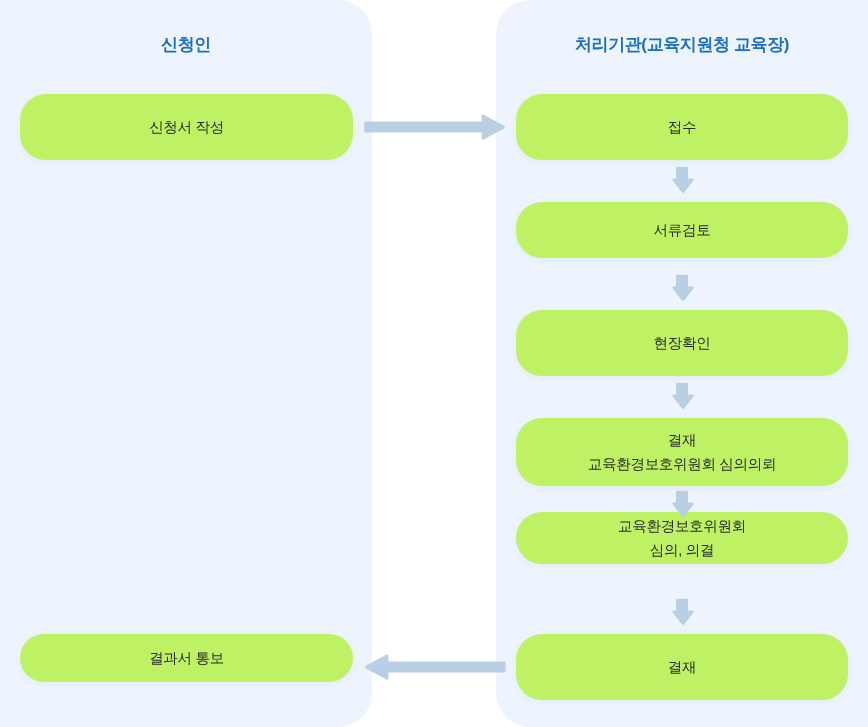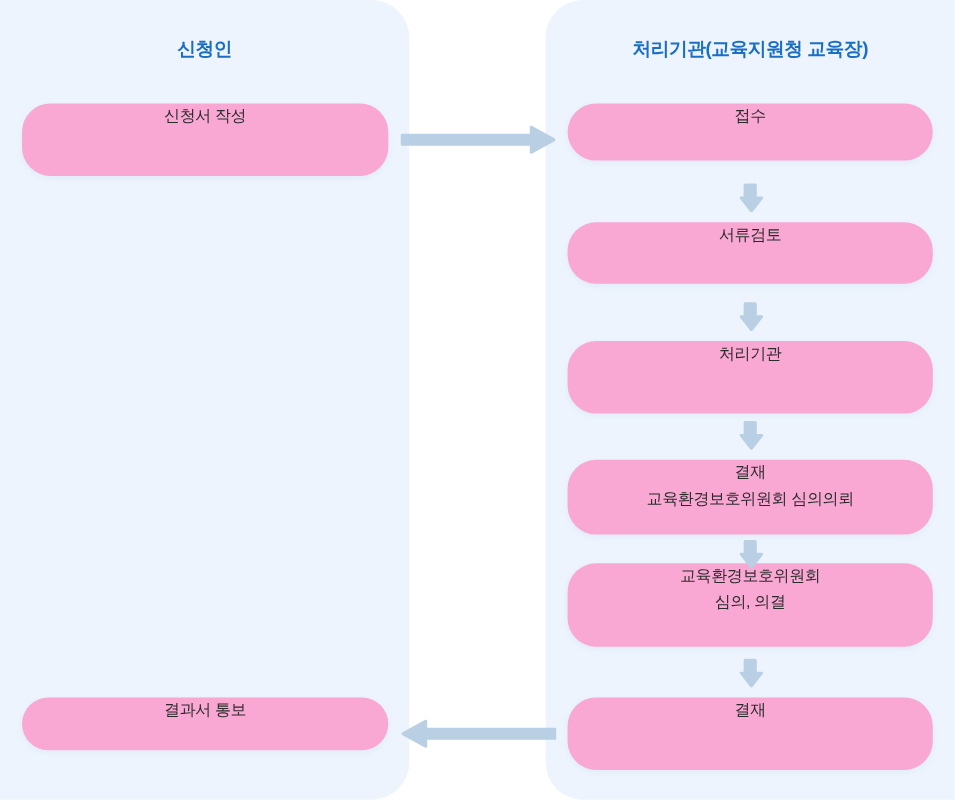--- a/index.html
+++ b/index.html
@@ -49,25 +49,25 @@
     font-weight: bold;
     color: #1a6ec4;
     letter-spacing: -0.4px;
     line-height: 28px;
     white-space: nowrap;
   }
 
   
   .step-box {
     position: absolute;
-    background: #f9a8d4;
+    background: #bef264;
     border-radius: 26px;
     box-shadow: 0 2px 6px rgba(120, 160, 205, 0.10);
     display: flex;
-    align-items: flex-start;
+    align-items: center;
     justify-content: center;
     box-sizing: border-box;
   }
   .step-label {
     font-size: 14.5px;
     color: #2b2b2b;
     text-align: center;
     line-height: 24px;
     letter-spacing: -0.3px;
     white-space: pre-line;
@@ -132,34 +132,34 @@
   <div class="col-left">
     <div class="step-box" style="top:94px;height:66px;">
       <span class="step-label">신청서 작성</span>
     </div>
     <div class="step-box" style="top:634px;height:48px;">
       <span class="step-label">결과서 통보</span>
     </div>
   </div>
 
   <div class="col-right">
-    <div class="step-box" style="top:94px;height:52px;">
+    <div class="step-box" style="top:94px;height:66px;">
       <span class="step-label">접수</span>
     </div>
     <div class="step-box" style="top:202px;height:56px;">
       <span class="step-label">서류검토</span>
     </div>
     <div class="step-box" style="top:310px;height:66px;">
-      <span class="step-label">처리기관</span>
+      <span class="step-label">현장확인</span>
     </div>
     <div class="step-box" style="top:418px;height:68px;">
       <span class="step-label">결재
 교육환경보호위원회 심의의뢰</span>
     </div>
-    <div class="step-box" style="top:512px;height:76px;">
+    <div class="step-box" style="top:512px;height:52px;">
       <span class="step-label">교육환경보호위원회
 심의, 의결</span>
     </div>
     <div class="step-box" style="top:634px;height:66px;">
       <span class="step-label">결재</span>
     </div>
   </div>
 
   <div class="down-arrow" style="top:166px;">
     <svg viewBox="0 0 26 28" xmlns="http://www.w3.org/2000/svg">

